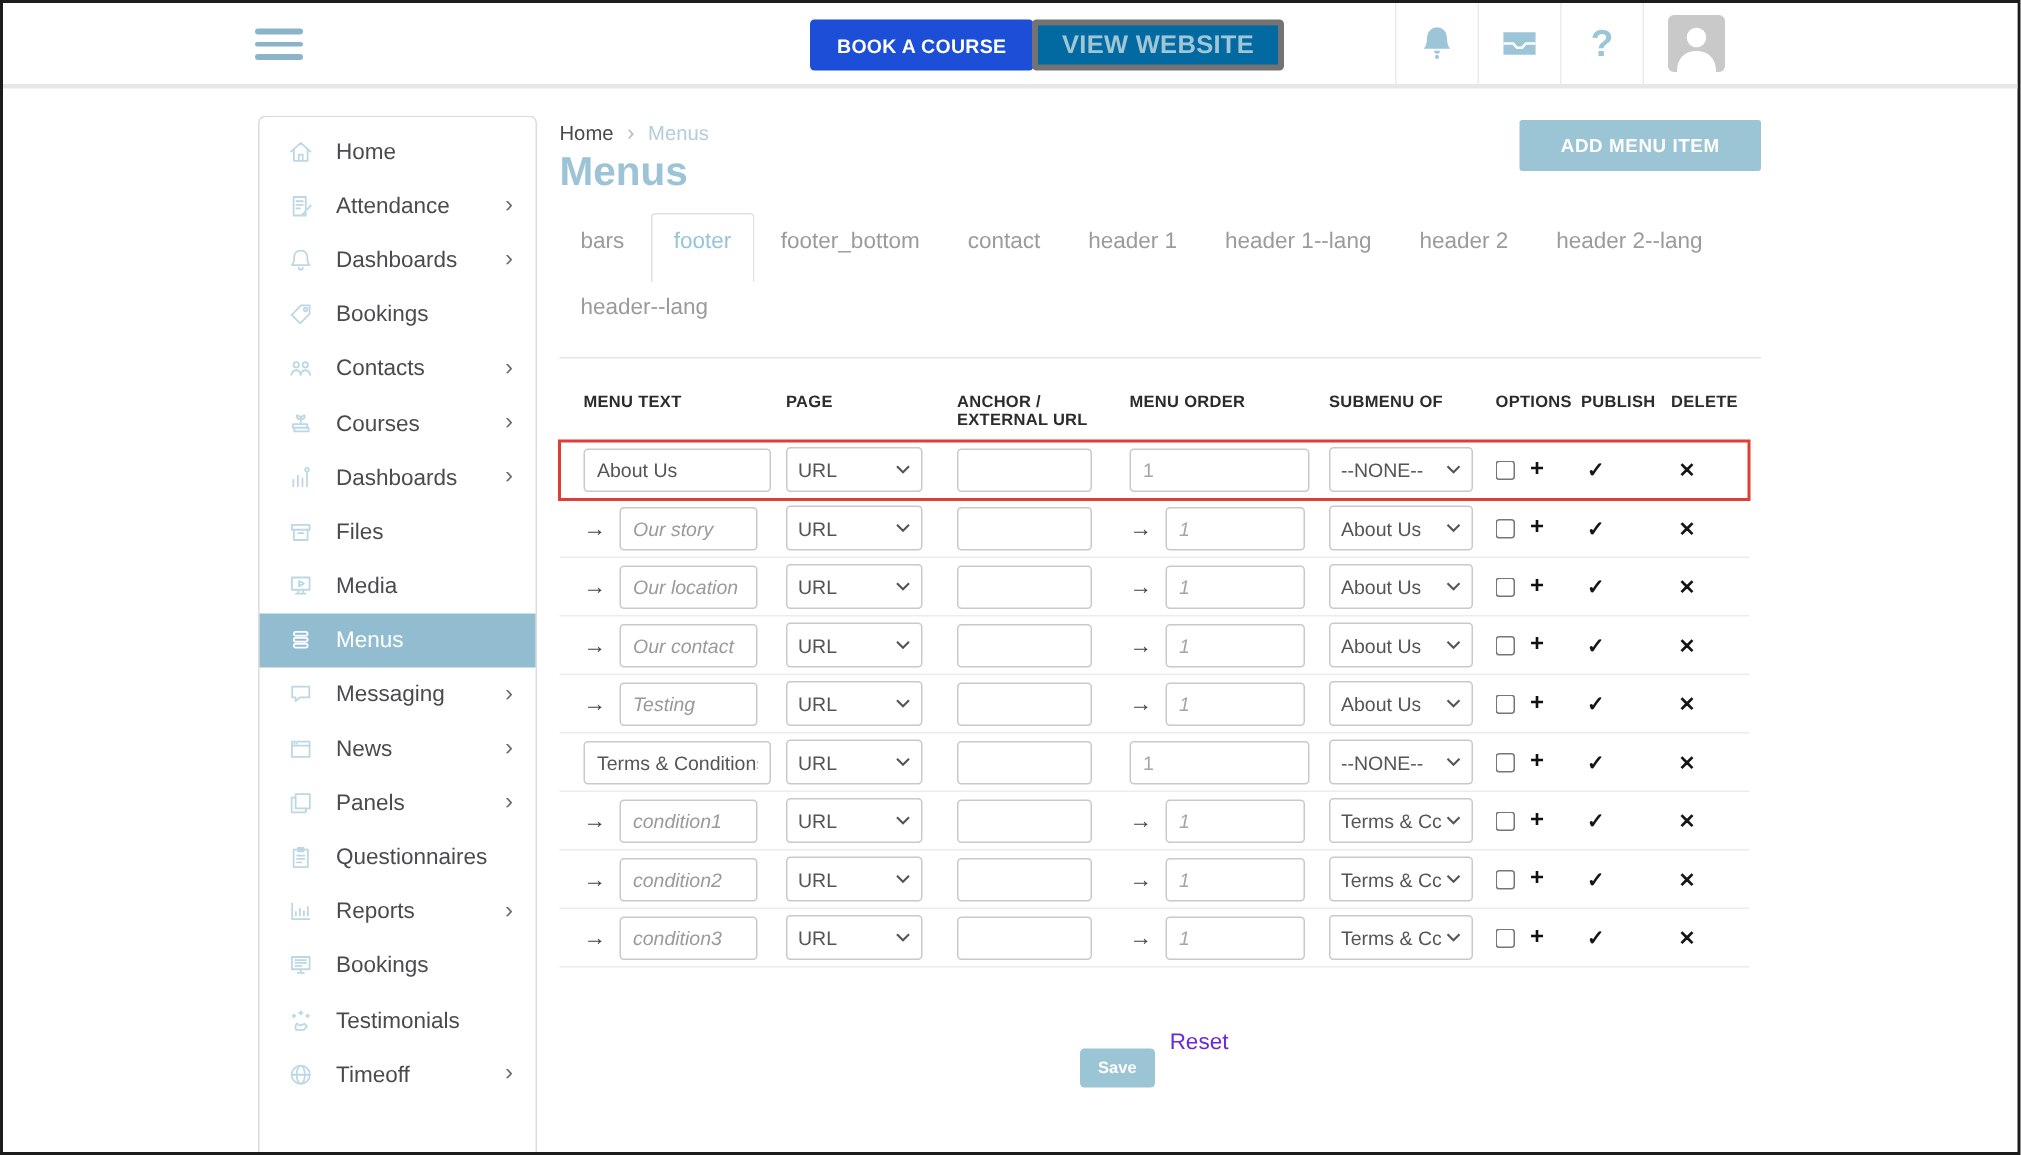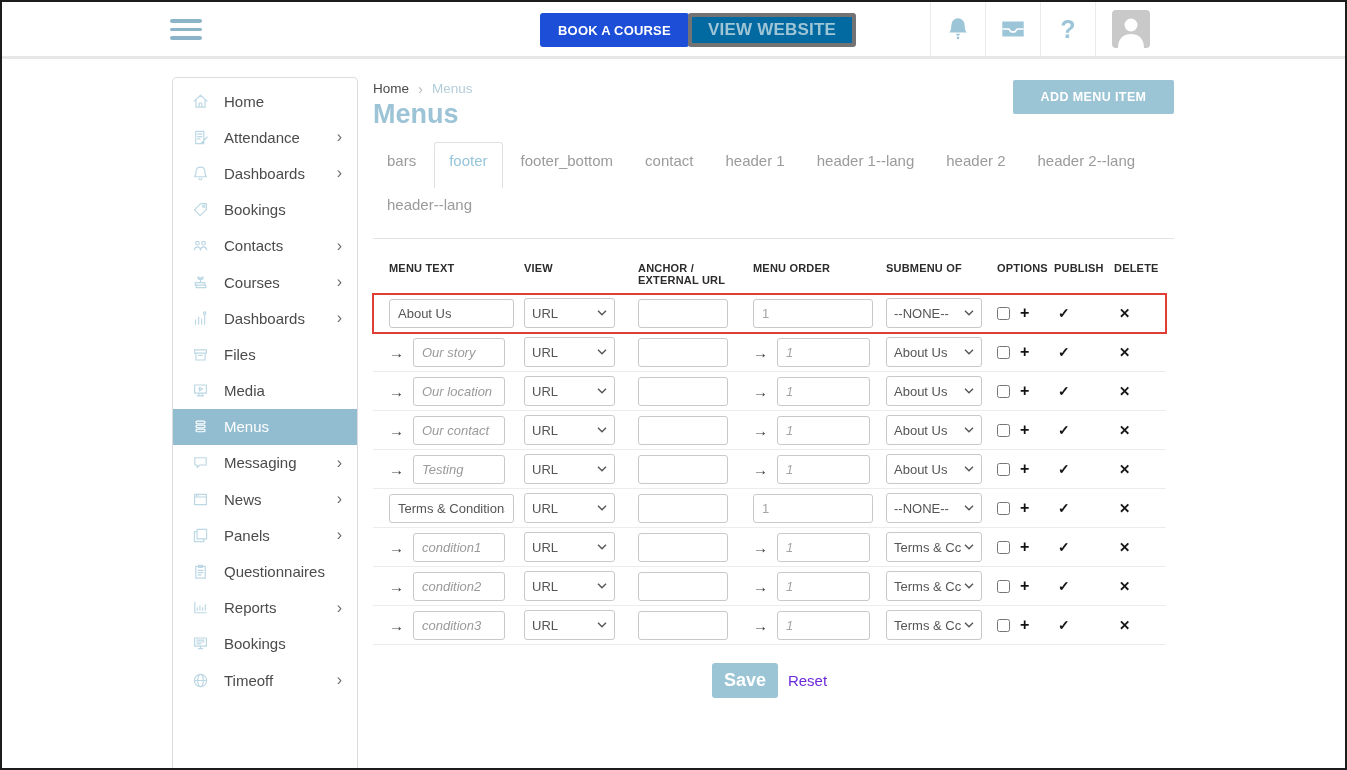--- a/index.html
+++ b/index.html
@@ -73,21 +73,21 @@
   .sel-sub { width:96px; }
   .sel .sv { overflow:hidden; white-space:nowrap;text-align:right; }
   .car { width:10px; height:6px; flex:none; }
   .car path { stroke:#555; stroke-width:1.4; fill:none; }
   .c-opt input[type=checkbox] { width:13px; height:13px; margin:0; cursor:pointer; }
   .plus { font-weight:900; font-size:16px; color:#111; cursor:pointer; margin-left:1px; }
   .chkmark { font-weight:900; font-size:14px; color:#151515; cursor:pointer; padding-left:4px; }
   .delmark { font-weight:900; font-size:13.5px; color:#151515; cursor:pointer; padding-left:5px; }
   
   .actions { display:flex; align-items:center; justify-content:center; gap:10px; margin-top:18px; width:793px; }
-  .save-btn { background:#9bc4d5; color:#fff; font-size:18px; font-weight:bold; padding:7px 12px; border-radius:3px; cursor:pointer; border:none; font-family:inherit; }
+  .save-btn { background:#9bc4d5; color:#fff; font-size:11px; font-weight:bold; padding:7px 12px; border-radius:3px; cursor:pointer; border:none; font-family:inherit;margin-top:36px; }
   .reset-link { color:#6d28d9; font-size:15px; cursor:pointer; }
 </style>
 </head>
 <body>
 
 <div class="page">
 
   <div class="topbar">
     <div class="hamburger">
         <i></i>
@@ -232,20 +232,26 @@
             <path d="M4 4.5 V15.5 H16 M6.6 13 V10.4 M9.4 13 V8.2 M12.2 13 V10 M15 13 V7"></path>
           </svg></span>
       <span class="lbl">Reports</span>
       <span class="chev">›</span>
     </div>
     <div class="side-item">
       <span class="icn"><svg viewBox="0 0 20 20">
             <path d="M3.8 4.2 H16.2 V12.8 H3.8 Z M6.2 6.4 H13.8 M6.2 8.4 H13.8 M6.2 10.4 H10.5 M10 12.8 V15.4 M7.8 15.4 H12.2"></path>
           </svg></span>
       <span class="lbl">Bookings</span>
+    </div>
+    <div class="side-item">
+      <span class="icn"><svg viewBox="0 0 20 20">
+            <path d="M10 3.2 v2.4 M8.8 4.4 h2.4 M5.2 5.6 v2 M4.2 6.6 h2 M14.8 5.6 v2 M13.8 6.6 h2 M6.8 16.4 C6 14.8 6.2 13 7.4 11.8 L9.2 13.4 L12.6 12.2 L14.4 14 L12.2 16.4 Z"></path>
+          </svg></span>
+      <span class="lbl">Testimonials</span>
     </div>
     <div class="side-item">
       <span class="icn"><svg viewBox="0 0 20 20">
             <circle cx="10" cy="10" r="6.4"></circle>
             <ellipse cx="10" cy="10" rx="2.9" ry="6.4"></ellipse>
             <path d="M3.6 10 H16.4"></path>
           </svg></span>
       <span class="lbl">Timeoff</span>
       <span class="chev">›</span>
     </div>
@@ -273,21 +279,21 @@
         <span class="tab">header 2--lang</span>
       </div>
       <div class="tabs-row tabs-row2">
         <span class="tab">header--lang</span>
       </div>
     </div>
 
     <div class="mtable">
       <div class="thead">
         <div>MENU TEXT</div>
-        <div>VIEW</div>
+        <div>PAGE</div>
         <div class="hc-anchor">ANCHOR / EXTERNAL URL</div>
         <div>MENU ORDER</div>
         <div>SUBMENU OF</div>
         <div>OPTIONS</div>
         <div>PUBLISH</div>
         <div>DELETE</div>
       </div>
 
       <div class="tbody">
 

